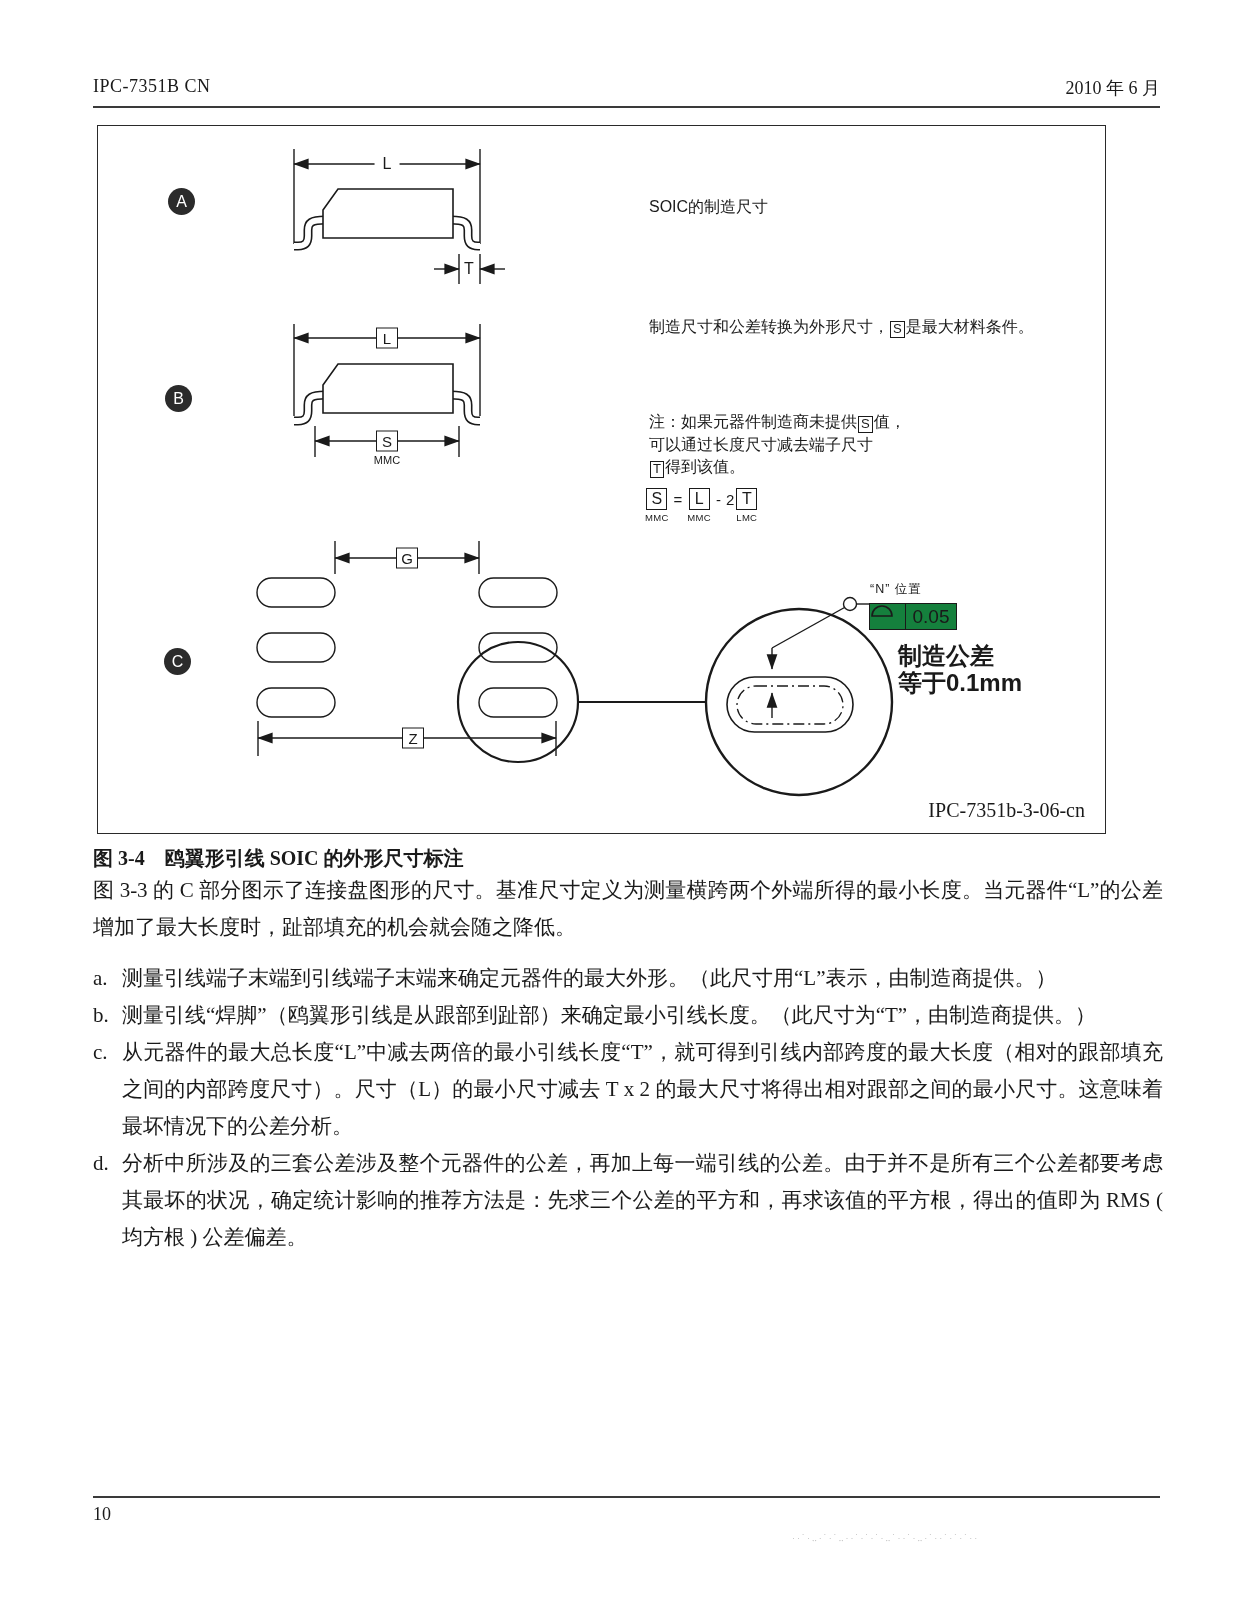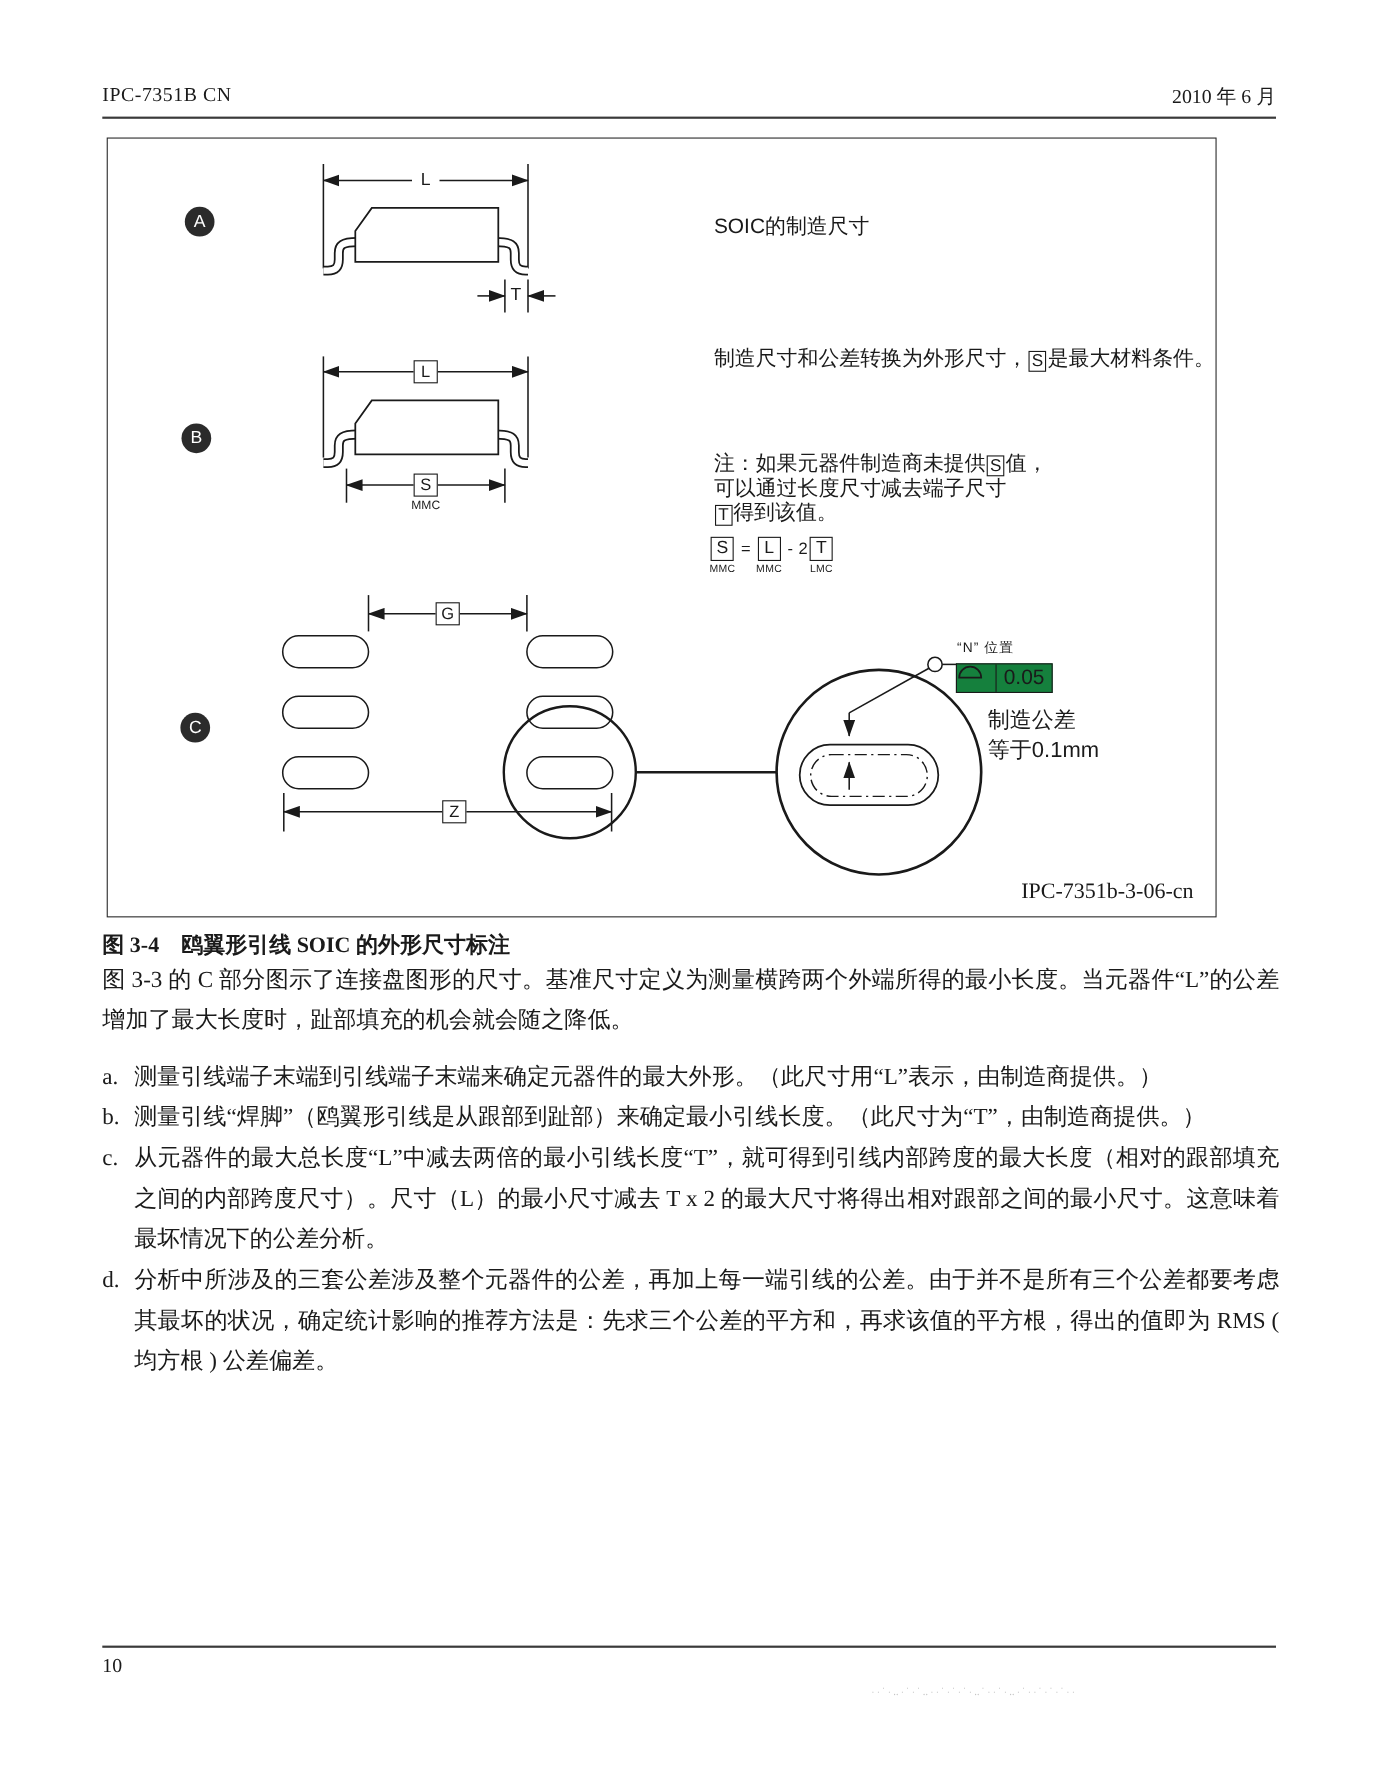--- a/index.html
+++ b/index.html
@@ -23,39 +23,39 @@
 
   .badge{width:27px;height:27px;border-radius:50%;background:#2b2b2b;color:#fff;
          display:flex;align-items:center;justify-content:center;font-size:16px;}
 
   .dimlabel{transform:translate(-50%,-50%);background:#fff;padding:0 8px;font-size:16px;}
   .dimbox{transform:translate(-50%,-50%);background:#fff;border:1.4px solid #1a1a1a;
           min-width:14px;height:19px;padding:0 3px;display:flex;align-items:center;
           justify-content:center;font-size:15px;}
   .subdim{transform:translate(-50%,0);font-size:11px;background:#fff;padding:0 2px;}
 
-  .fignote{font-size:19px;line-height:22.5px;white-space:nowrap;}
+  .fignote{font-size:16px;line-height:22.5px;white-space:nowrap;}
   .bx{display:inline-block;border:1.2px solid #1a1a1a;padding:0 2px;margin:0 1px;
       font-size:.82em;line-height:1.12;vertical-align:-1px;}
 
   
   .formula{display:flex;align-items:flex-start;gap:5px;}
   .fstack{display:flex;flex-direction:column;align-items:center;}
   .fbox{border:1.3px solid #1a1a1a;min-width:15px;height:20px;padding:0 2px;display:flex;
         align-items:center;justify-content:center;font-size:16px;}
   .fsub{font-size:9.5px;margin-top:2px;letter-spacing:.3px;}
   .fop{height:23px;display:flex;align-items:center;font-size:15px;}
 
   
   .nlabel{left:772px;top:455px;font-size:12.5px;letter-spacing:1px;}
   .fcf{left:771px;top:477px;width:88px;height:27px;border:1.6px solid #1a1a1a;
        display:flex;background:#15803d;box-sizing:border-box;}
   .fcf-sym{width:35px;border-right:1.6px solid #1a1a1a;display:flex;align-items:center;justify-content:center;}
   .fcf-val{flex:1;display:flex;align-items:center;justify-content:center;font-size:19px;}
-  .tol{left:800px;top:516px;font-size:20px;line-height:27px;}
+  .tol{left:800px;top:516px;font-size:24px;line-height:27px;font-weight:bold;}
   .credit{right:20px;top:673px;font-size:20px;}
 
   
   .caption{left:93px;top:845px;font-size:20px;font-weight:bold;}
   .bodycol{left:93px;top:872px;width:1070px;font-size:21px;line-height:37px;text-align:justify;}
   .bodycol p{margin:0 0 14px 0;}
   .li{position:relative;padding-left:29px;}
   .li .mk{position:absolute;left:0;top:0;}
 </style>
 </head>

